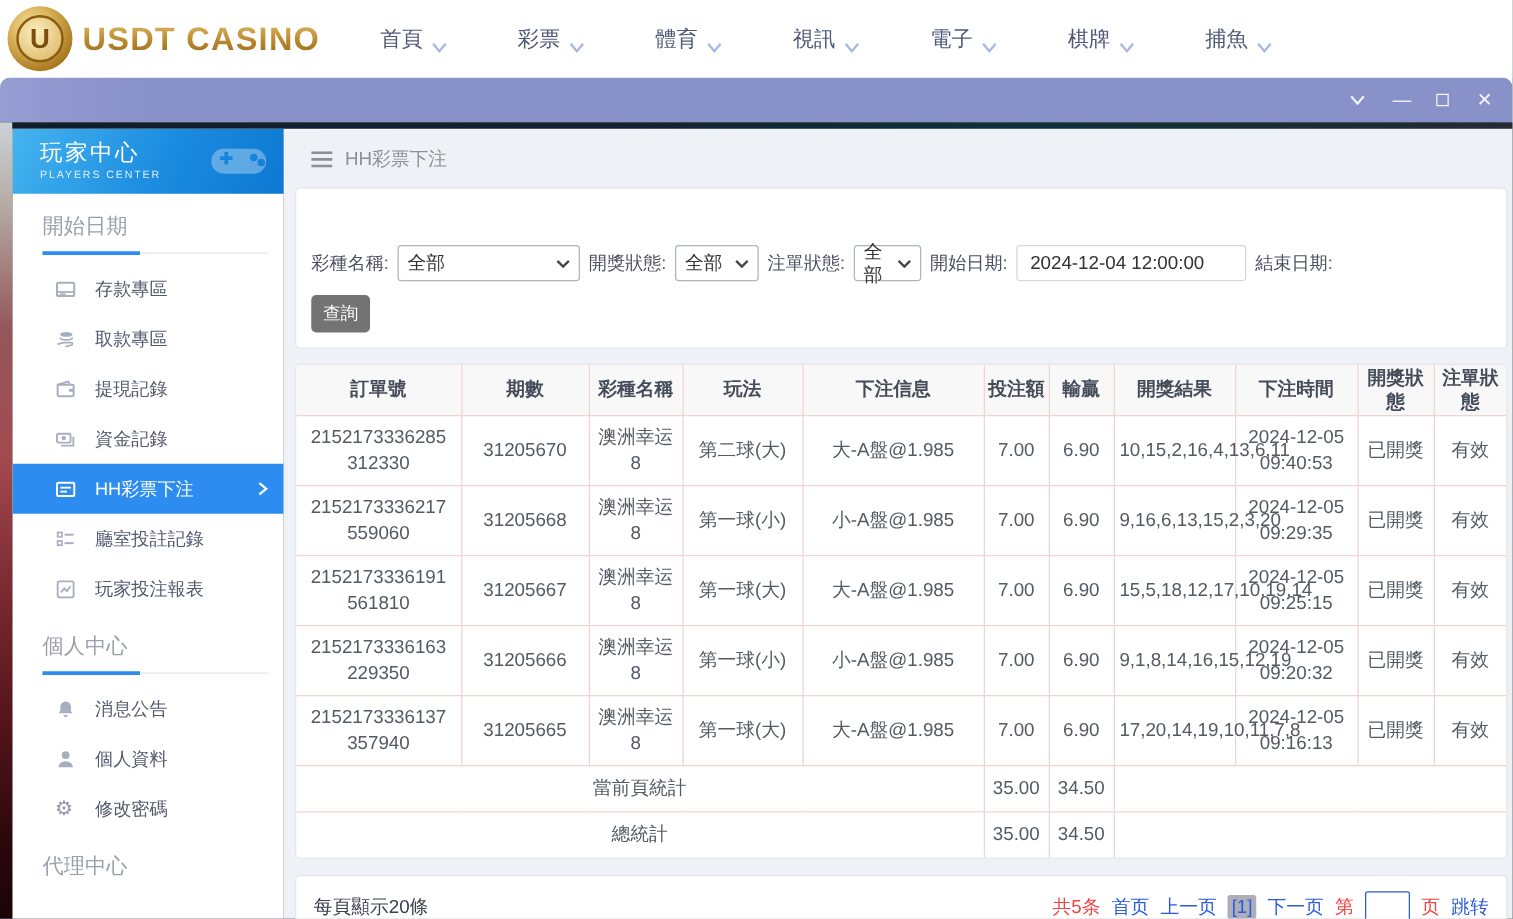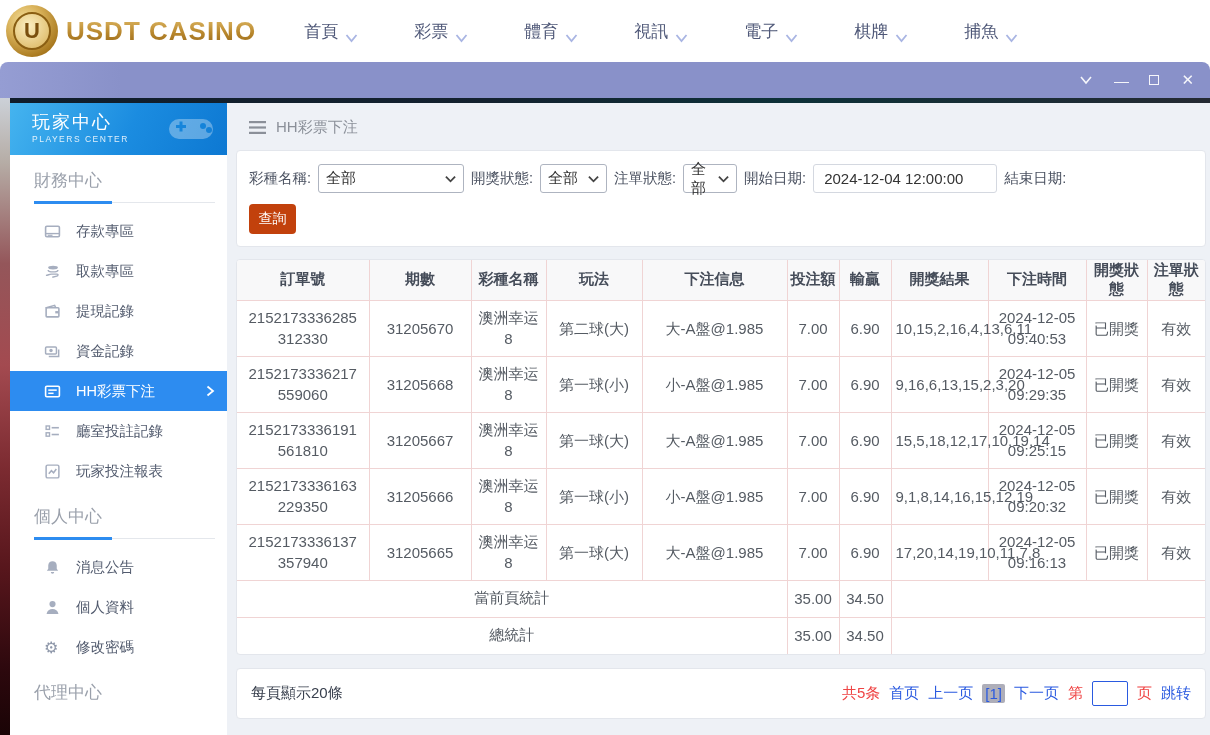--- a/index.html
+++ b/index.html
@@ -66,29 +66,29 @@
   
   .main { flex:1; background:#eef1f6; min-width:0; }
   .breadcrumb { display:flex; align-items:center; gap:10px; padding:15px 0 13px 22px;
     color:#8b9099; font-size:15px; }
   .hamburger { width:17px; height:13px; color:#8b9099; display:inline-flex; }
   .hamburger svg { width:100%; height:100%; }
   .card { background:#fff; border:1px solid #e3e6ec; border-radius:4px; margin:0 4px 0 9px; }
 
   
   .filter-card { padding:13px 12px 12px 12px; }
-  .filter-row { display:flex; align-items:center; gap:7px; font-size:14.5px; color:#4a5160; flex-wrap:nowrap; }
+  .filter-row { display:flex; align-items:center; gap:7px; font-size:14.5px; color:#4a5160; flex-wrap:nowrap;margin-top:32px; }
   .sel { display:flex; align-items:center; justify-content:space-between; gap:6px;
     border:1px solid #aeb4c0; border-radius:3px; height:29px; padding:0 7px; background:#fff;
     font-size:15px; color:#333; cursor:pointer; }
   .sel .sc { width:11px; height:8px; color:#444; display:inline-flex; }
   .sel-wide { width:146px; } .sel-mid { width:67px; } .sel-small { width:54px; }
   .date-input { width:184px; height:29px; border:1px solid #d4d8e0; border-radius:3px;
     padding:0 10px; font-size:15px; color:#333; font-family:inherit; }
-  .search-btn { margin-top:11px; width:47px; height:30px; background:#c2410c; color:#fff;
+  .search-btn { margin-top:11px; width:47px; height:30px; background:#737373; color:#fff;
     border:none; border-radius:4px; font-size:14px; cursor:pointer; font-family:inherit; }
 
   
   .table-card { margin-top:12px; overflow:hidden; }
   table { width:100%; border-collapse:collapse; table-layout:fixed; }
   th, td { border:1px solid #f0d4d4; text-align:center; font-size:15px; }
   th:first-child, td:first-child { border-left:none; }
   th:last-child, td:last-child { border-right:none; }
   thead th { border-top:none; }
   thead th { background:#f8f8f9; color:#454c59; font-weight:bold; height:40px; padding:0 2px; }
@@ -205,21 +205,21 @@
           <div class="s">PLAYERS CENTER</div>
           <svg class="gamepad" viewBox="0 0 52 38">
             <rect x="4" y="10" width="44" height="20" rx="10" fill="currentColor"></rect>
             <circle cx="38" cy="17" r="3" fill="#1b8ce0"></circle>
               <circle cx="44" cy="21" r="3" fill="#1b8ce0"></circle>
             <rect x="11" y="16" width="10" height="3" fill="#1b8ce0"></rect>
               <rect x="14.5" y="12.5" width="3" height="10" fill="#1b8ce0"></rect>
           </svg>
         </div>
         <div id="sidebar-sections">
-            <div class="section-title">財務中心</div>
+            <div class="section-title">開始日期</div>
             <div class="section-line"></div>
             <div class="side-item">
               <span class="ic">
                 <svg viewBox="0 0 16 16">
                   <rect x="1.5" y="3" width="13" height="10" rx="1.2" fill="none" stroke="currentColor" stroke-width="1.5"></rect>
                   <rect x="1.5" y="9.3" width="13" height="1.3" fill="currentColor"></rect>
                   <rect x="3.5" y="11" width="4.5" height="1.1" fill="currentColor"></rect>
                 </svg>
               </span>
               <span>存款專區</span>

